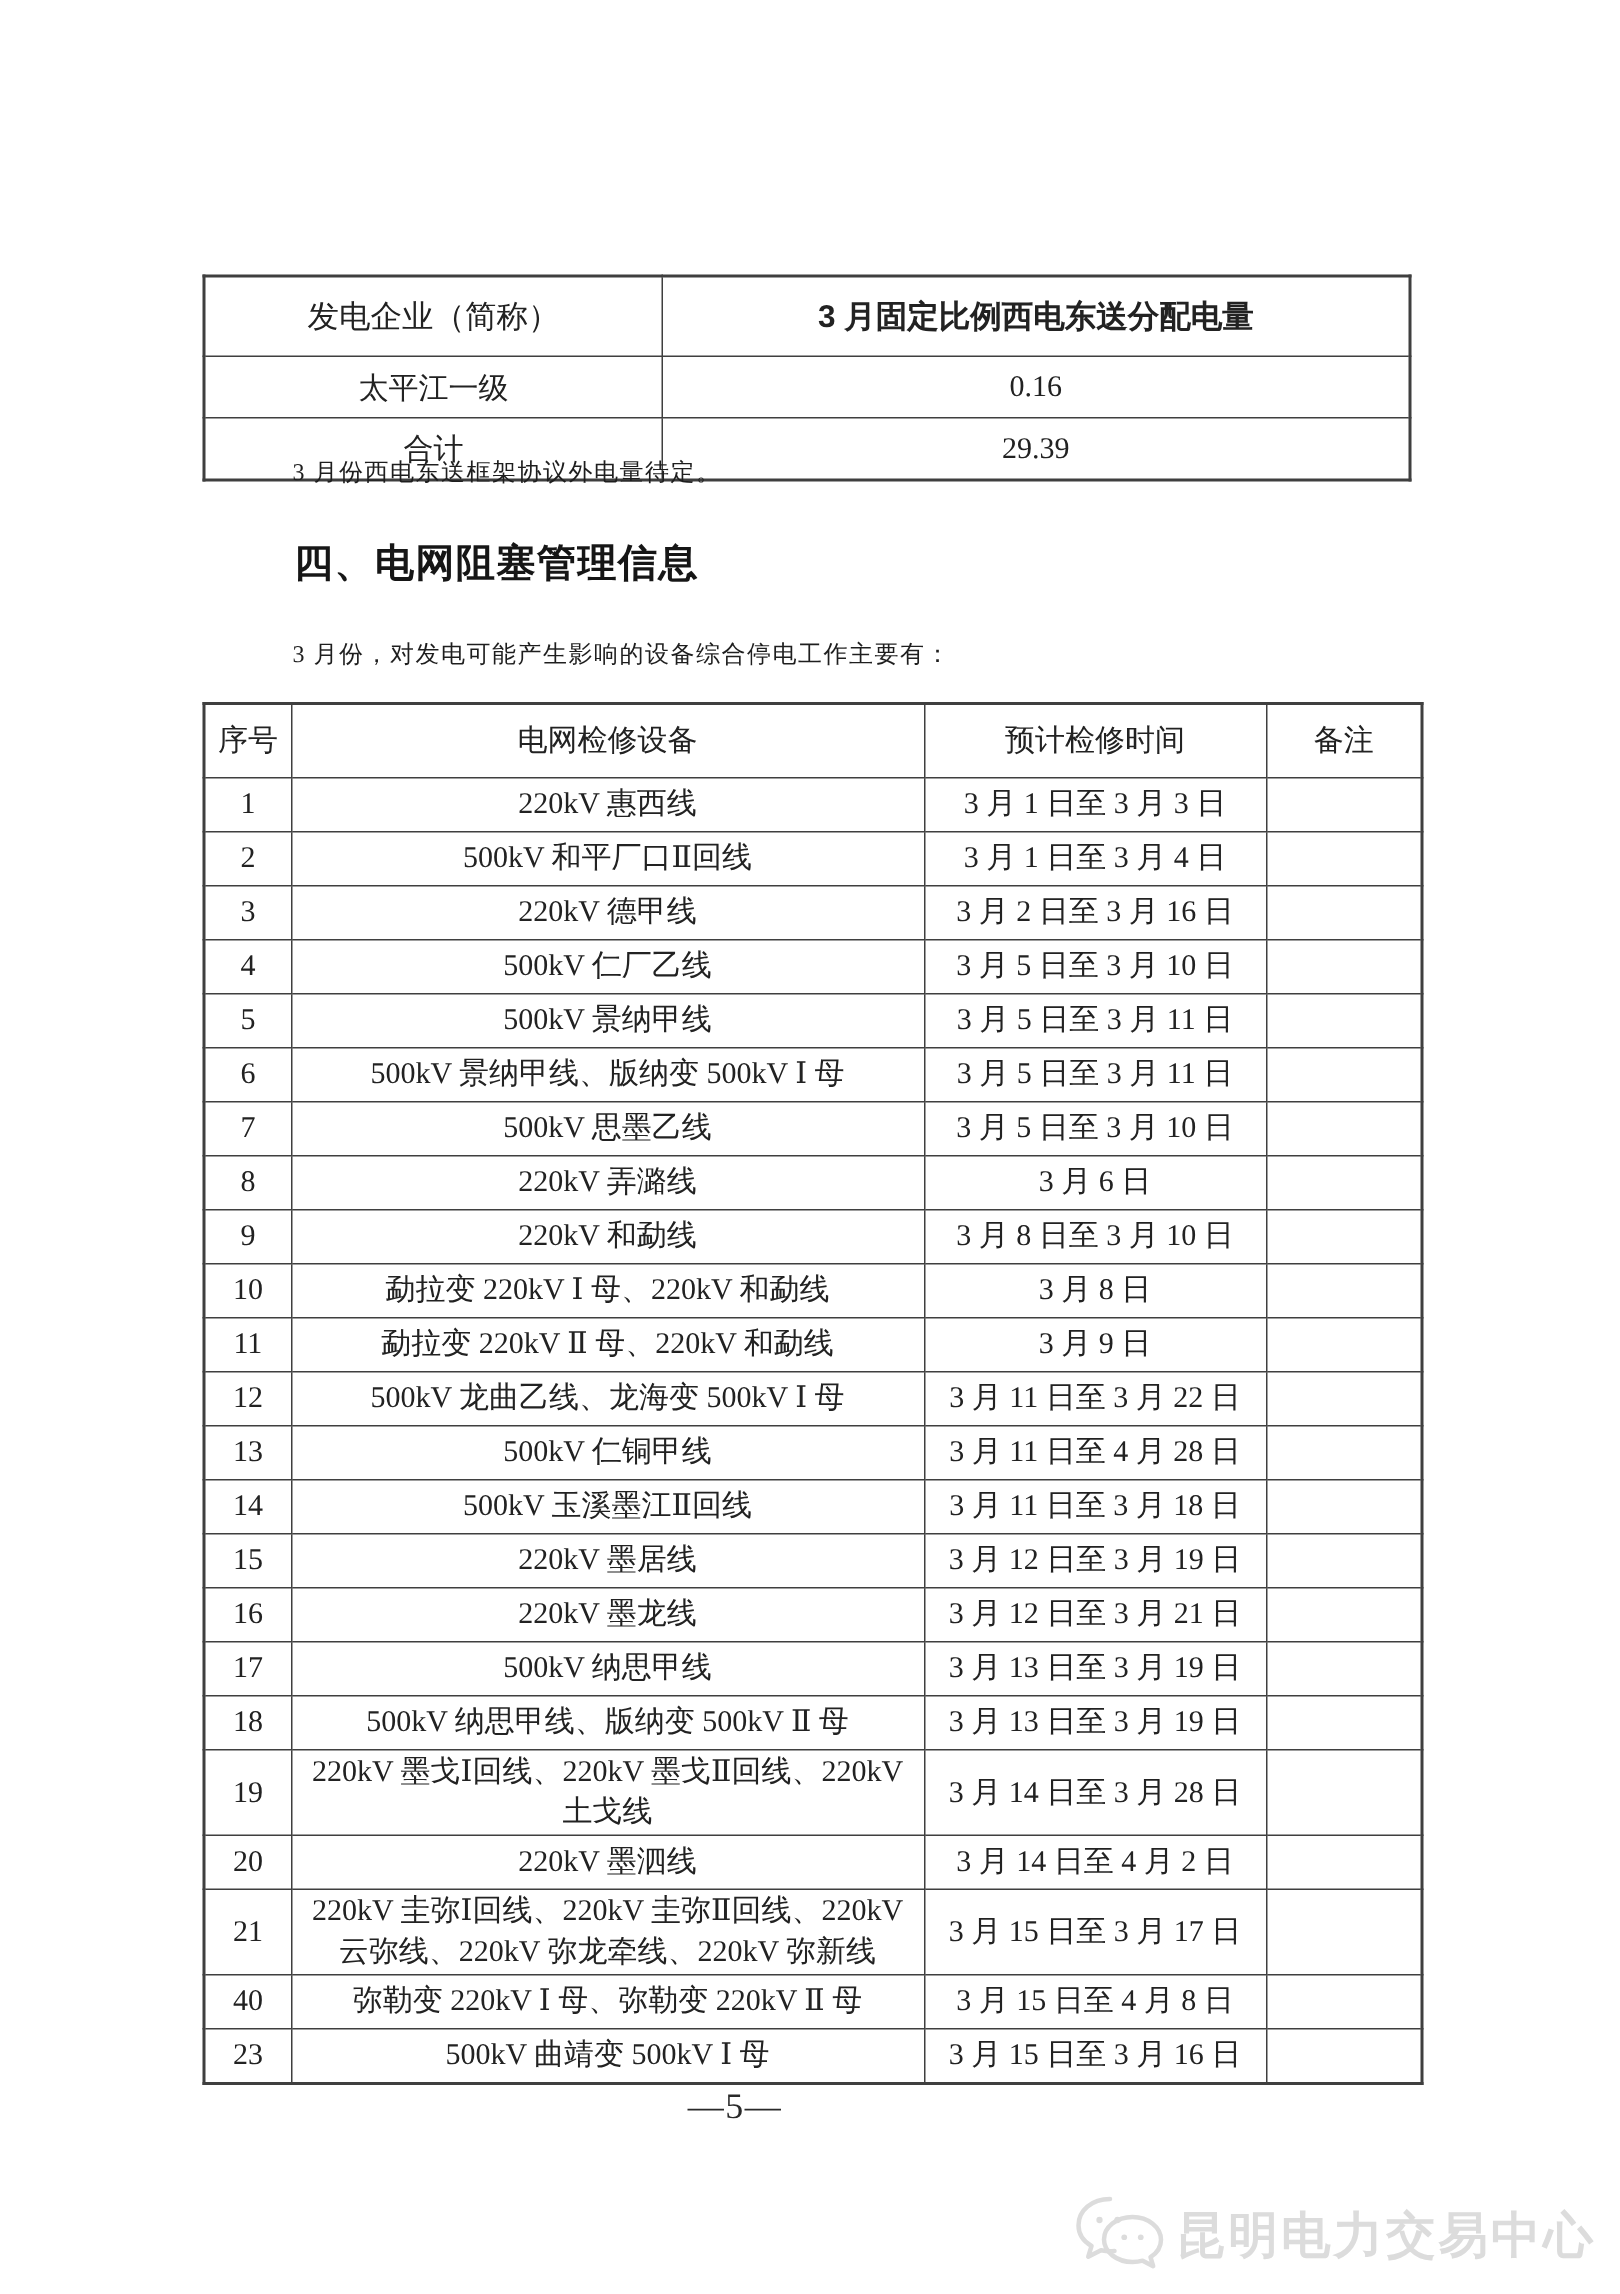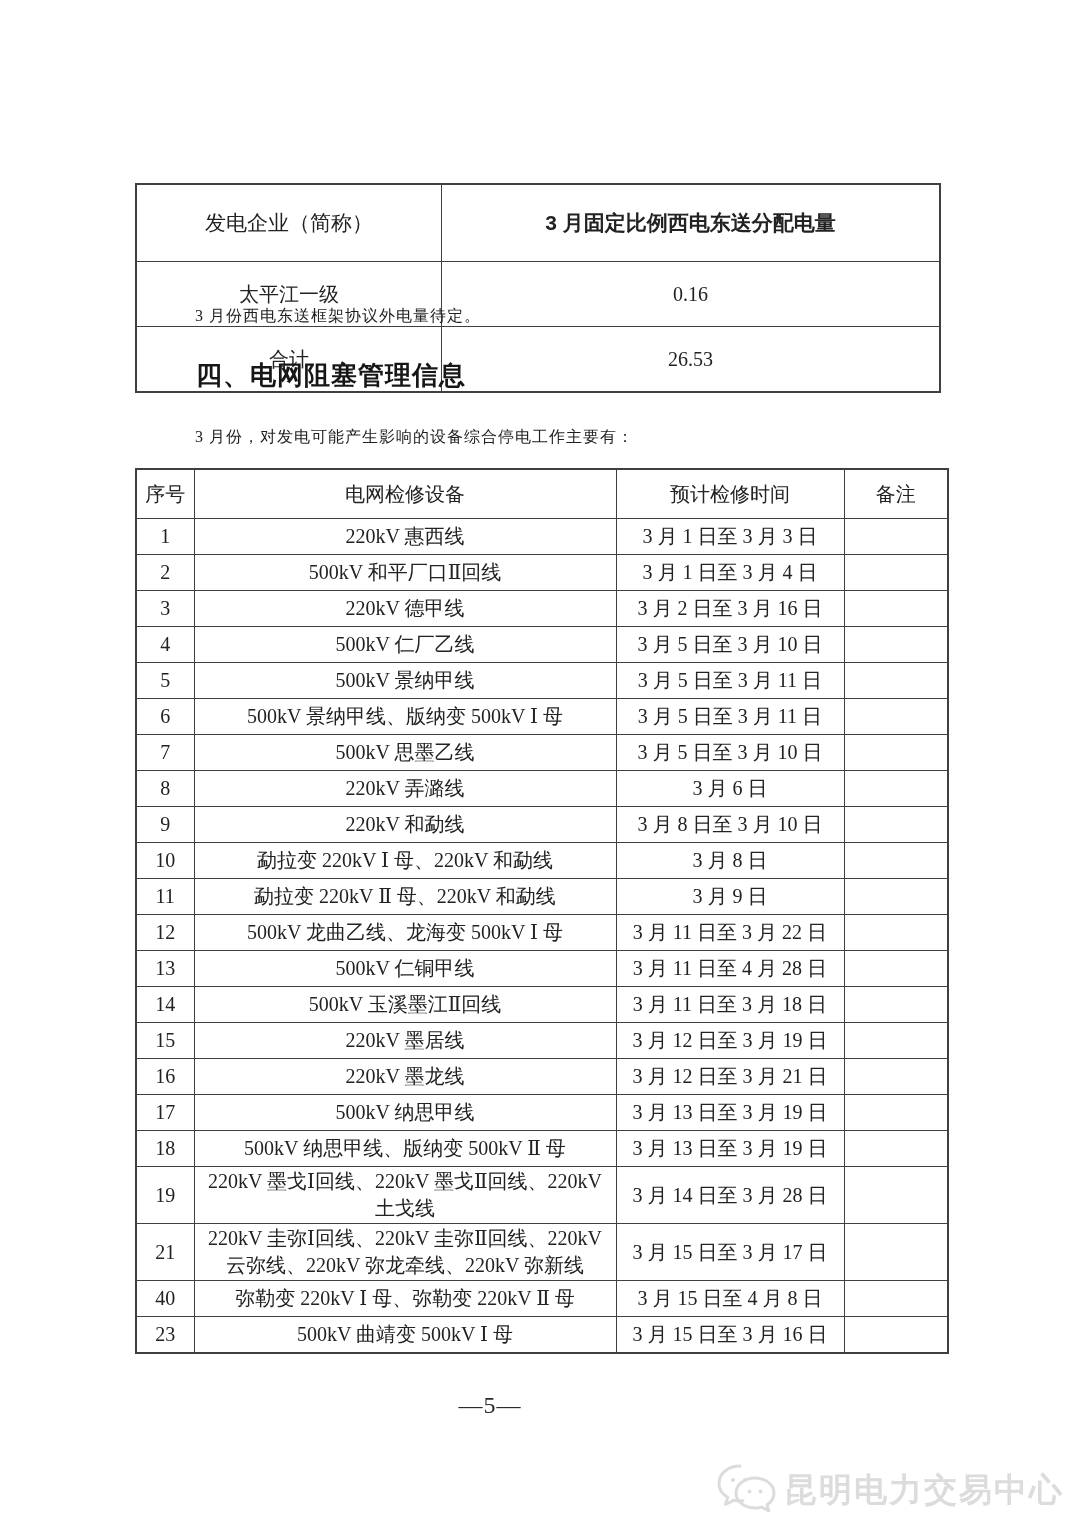--- a/index.html
+++ b/index.html
@@ -17,21 +17,21 @@
   .alloc-table{
     position:absolute;left:135px;top:183px;width:806px;
     border-collapse:collapse;
     border:2px solid #3f3f3f;
     table-layout:fixed;
   }
   .alloc-table th,.alloc-table td{
     border:1px solid #3f3f3f;
     text-align:center;vertical-align:middle;
     font-size:21px;font-weight:normal;
-    padding:16px 4px;
+    padding:4px 4px;
   }
   .alloc-table th{height:44px;}
   .alloc-table td{height:32px;font-size:20px;}
   .alloc-table th:nth-child(2){
     font-family:"Liberation Sans","DejaVu Sans",sans-serif;
     font-weight:700;font-size:21px;
   }
   .alloc-table col.c1{width:38%;}
   .alloc-table col.c2{width:62%;}
 
@@ -102,21 +102,21 @@
         <th>3 月固定比例西电东送分配电量</th>
       </tr>
     </thead>
     <tbody id="alloc-tbody">
         <tr>
           <td>太平江一级</td>
           <td>0.16</td>
         </tr>
         <tr>
           <td>合计</td>
-          <td>26.53</td>
+          <td>29.39</td>
         </tr>
       </tbody>
   </table>
 
   <p class="para p-note">3 月份西电东送框架协议外电量待定。</p>
 
   <h2 class="sec-heading">四、电网阻塞管理信息</h2>
 
   <p class="para p-intro">3 月份，对发电可能产生影响的设备综合停电工作主要有：</p>
 
@@ -241,20 +241,26 @@
         <tr>
           <td>18</td>
           <td>500kV 纳思甲线、版纳变 500kV Ⅱ 母</td>
           <td>3 月 13 日至 3 月 19 日</td>
           <td></td>
         </tr>
         <tr>
           <td>19</td>
           <td>220kV 墨戈Ⅰ回线、220kV 墨戈Ⅱ回线、220kV 土戈线</td>
           <td>3 月 14 日至 3 月 28 日</td>
+          <td></td>
+        </tr>
+        <tr>
+          <td>20</td>
+          <td>220kV 墨泗线</td>
+          <td>3 月 14 日至 4 月 2 日</td>
           <td></td>
         </tr>
         <tr>
           <td>21</td>
           <td>220kV 圭弥Ⅰ回线、220kV 圭弥Ⅱ回线、220kV 云弥线、220kV 弥龙牵线、220kV 弥新线</td>
           <td>3 月 15 日至 3 月 17 日</td>
           <td></td>
         </tr>
         <tr>
           <td>40</td>

